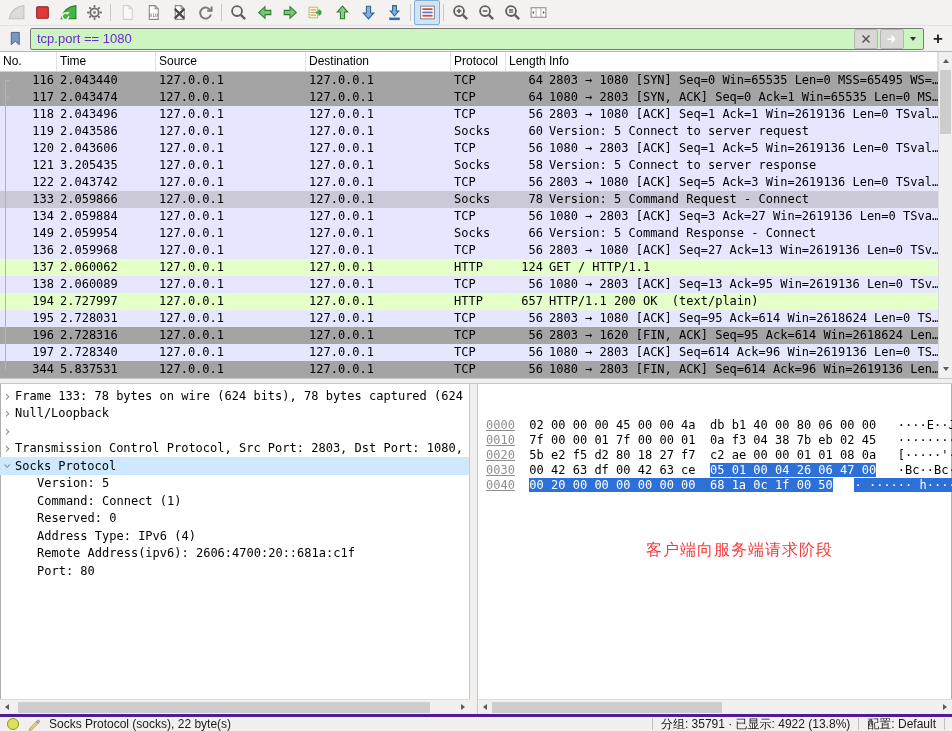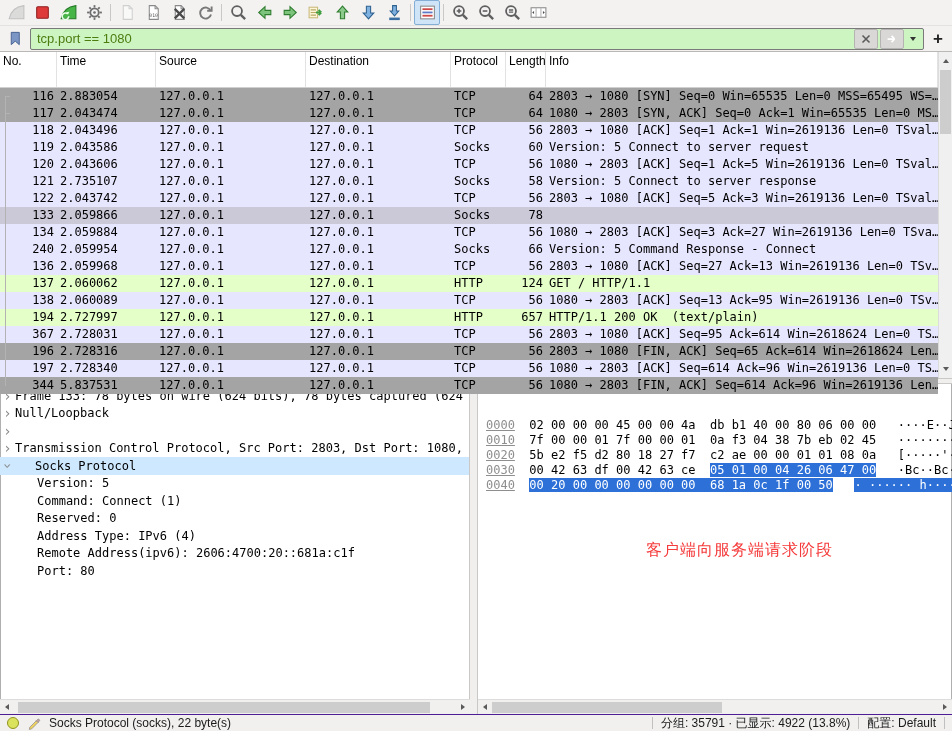--- a/index.html
+++ b/index.html
@@ -12,32 +12,32 @@
   .tbtn svg{width:19px;height:19px;}
   .tbtn.active{background:#cfe4f7;border-color:#84aed6;}
   .tbtn.disabled{opacity:.55;}
   .tsep{width:1px;height:17px;background:#c9c8c7;margin:0 3px;}
   
   .filterbar{height:26px;display:flex;align-items:center;background:#f3f2f1;border-bottom:1px solid #b9b8b7;
              padding:0 3px;box-sizing:border-box;gap:3px;}
   .fbookmark{width:24px;height:22px;display:flex;align-items:center;justify-content:center;background:transparent;border:none;padding:0;}
   .fbookmark svg{width:17px;height:17px;}
   .ffield{flex:1;height:22px;box-sizing:border-box;border:1px solid #7a7a7a;background:var(--filter-bg);
-          display:flex;align-items:center;padding-left:6px;font-size:13px;border-radius:2px;color:#4d7c0f;}
+          display:flex;align-items:center;padding-left:6px;font-size:13px;border-radius:2px;color:#6d28d9;}
   .ftext{flex:1;white-space:pre;overflow:hidden;}
   .fctl{width:22px;height:18px;display:flex;align-items:center;justify-content:center;background:#d9d8d7;
         border:1px solid #b5b4b3;border-radius:2px;margin-right:2px;}
   .fctl svg{width:14px;height:14px;}
   .fcaret{width:14px;height:18px;display:flex;align-items:center;justify-content:center;margin-right:3px;}
   .fcaret::before{content:"";border-top:4px solid #333;border-left:3.5px solid transparent;border-right:3.5px solid transparent;}
   .plusbtn{width:22px;height:22px;font-size:17px;color:#222;display:flex;align-items:center;justify-content:center;
            background:transparent;border:none;padding:0;font-weight:bold;}
   
   .plist{position:relative;height:326px;}
-  .phead{display:grid;grid-template-columns:57px 99px 150px 145px 55px 40px 1fr;height:36px;line-height:19px;
+  .phead{display:grid;grid-template-columns:57px 99px 150px 145px 55px 40px 1fr;height:20px;line-height:19px;
          font-size:12px;background:#fff;border-bottom:1px solid #d0d0d0;box-sizing:border-box;margin-right:14px;color:#000;}
   .hc{border-right:1px solid #e2e2e2;padding:0 3px;overflow:hidden;white-space:nowrap;}
   .prows{position:relative;height:306px;overflow:hidden;font-family:"DejaVu Sans Mono",monospace;font-size:12px;color:#000;}
   .prow{display:grid;grid-template-columns:57px 99px 150px 145px 55px 40px 1fr;height:17px;line-height:17px;width:938px;}
   .prow .c{overflow:hidden;white-space:pre;padding:0 3px;}
   .c-no,.c-length{text-align:right;}
   .lav{background:var(--tcp-row);}
   .grn{background:var(--http-row);}
   .gry{background:var(--gray-row);}
   .sel{background:var(--sel-row);}
@@ -50,21 +50,21 @@
   .sbbtn.up{top:1px;} .sbbtn.down{bottom:1px;}
   .sbbtn.up::before{content:"";border-bottom:4px solid #5a5a5a;border-left:3.5px solid transparent;border-right:3.5px solid transparent;}
   .sbbtn.down::before{content:"";border-top:4px solid #5a5a5a;border-left:3.5px solid transparent;border-right:3.5px solid transparent;}
   .sbthumb{position:absolute;left:1px;top:18px;width:11px;height:64px;background:#cdcdcd;}
   
   .splitter{height:6px;background:#f0efee;border-top:1px solid #c9c8c7;border-bottom:1px solid #c9c8c7;box-sizing:border-box;}
   .bottom{display:flex;height:315px;}
   .details{width:470px;overflow:hidden;font-family:"DejaVu Sans Mono",monospace;font-size:12px;color:#000;
            padding-top:3px;box-sizing:border-box;border-right:1px solid #c9c8c7;}
   .dline{display:flex;align-items:center;height:17.5px;white-space:pre;}
-  .dline.dsel{background:var(--detail-sel);gap:20px;}
+  .dline.dsel{background:var(--detail-sel);}
   .chev{width:15px;flex:0 0 15px;text-align:center;color:#8a8a8a;font-size:14px;line-height:14px;font-family:"DejaVu Sans",sans-serif;}
   .chev.d{transform:rotate(90deg);}
   .dtext.ind{padding-left:22px;}
   .vdiv{width:8px;background:#f0efee;border-right:1px solid #c9c8c7;box-sizing:border-box;}
   .hexpane{position:relative;flex:1;overflow:hidden;font-family:"DejaVu Sans Mono",monospace;font-size:12px;
            line-height:15px;padding:4px 0 0 8px;box-sizing:border-box;white-space:pre;color:#000;}
   .hrow{height:15px;white-space:pre;}
   .hoff{color:#8e8e8e;text-decoration:underline;}
   .hl{background:var(--hex-sel);color:#fff;}
   .annot{position:absolute;left:168px;top:158px;font-family:"DejaVu Sans",sans-serif;font-size:16px;
@@ -75,21 +75,21 @@
   .hsb.left{width:470px;} .hsb.right{flex:1;}
   .hdiv{width:8px;background:#f0efee;border-right:1px solid #c9c8c7;box-sizing:border-box;}
   .harrow{position:absolute;top:0;width:14px;height:14px;display:flex;align-items:center;justify-content:center;}
   .harrow.l{left:0;} .harrow.r{right:0;}
   .harrow.l::before{content:"";border-right:4px solid #5a5a5a;border-top:3.5px solid transparent;border-bottom:3.5px solid transparent;}
   .harrow.r::before{content:"";border-left:4px solid #5a5a5a;border-top:3.5px solid transparent;border-bottom:3.5px solid transparent;}
   .hthumb{position:absolute;top:2px;height:11px;background:#cdcdcd;}
   .hsb.left .hthumb{left:18px;width:412px;}
   .hsb.right .hthumb{left:14px;width:230px;}
   
-  .statusbar{height:17px;display:flex;align-items:center;background:#f1f0ef;border-top:1px solid #4c1d95;
+  .statusbar{height:17px;display:flex;align-items:center;background:#f1f0ef;border-top:3px solid #4c1d95;
              box-sizing:border-box;font-size:12px;color:#1a1a1a;padding:0 7px;gap:8px;overflow:hidden;}
   .expert{width:12px;height:12px;border-radius:50%;background:#dbe35c;border:1px solid #93931f;box-sizing:border-box;flex:0 0 12px;}
   .pencil{display:flex;} .pencil svg{width:14px;height:14px;}
   .spacer{flex:1;}
   .ssep{width:1px;height:12px;background:#c0c0c0;flex:0 0 1px;}
   .stext{white-space:nowrap;}
 </style>
 </head>
 <body>
 
@@ -269,21 +269,21 @@
         <div class="hc">Protocol</div>
         <div class="hc">Length</div>
         <div class="hc">Info</div>
       </div>
     <div class="prows" id="prows">
       <div class="convline"></div>
       <div class="convtick t1"></div>
       <div class="convtick t2"></div>
     <div class="prow gry">
           <span class="c c-no">116</span>
-          <span class="c c-time">2.883054</span>
+          <span class="c c-time">2.043440</span>
           <span class="c c-source">127.0.0.1</span>
           <span class="c c-destination">127.0.0.1</span>
           <span class="c c-protocol">TCP</span>
           <span class="c c-length">64</span>
           <span class="c c-info">2803 → 1080 [SYN] Seq=0 Win=65535 Len=0 MSS=65495 WS=…</span>
         </div>
         <div class="prow gry">
           <span class="c c-no">117</span>
           <span class="c c-time">2.043474</span>
           <span class="c c-source">127.0.0.1</span>
@@ -314,21 +314,21 @@
           <span class="c c-no">120</span>
           <span class="c c-time">2.043606</span>
           <span class="c c-source">127.0.0.1</span>
           <span class="c c-destination">127.0.0.1</span>
           <span class="c c-protocol">TCP</span>
           <span class="c c-length">56</span>
           <span class="c c-info">1080 → 2803 [ACK] Seq=1 Ack=5 Win=2619136 Len=0 TSval…</span>
         </div>
         <div class="prow lav">
           <span class="c c-no">121</span>
-          <span class="c c-time">2.735107</span>
+          <span class="c c-time">3.205435</span>
           <span class="c c-source">127.0.0.1</span>
           <span class="c c-destination">127.0.0.1</span>
           <span class="c c-protocol">Socks</span>
           <span class="c c-length">58</span>
           <span class="c c-info">Version: 5 Connect to server response</span>
         </div>
         <div class="prow lav">
           <span class="c c-no">122</span>
           <span class="c c-time">2.043742</span>
           <span class="c c-source">127.0.0.1</span>
@@ -337,32 +337,33 @@
           <span class="c c-length">56</span>
           <span class="c c-info">2803 → 1080 [ACK] Seq=5 Ack=3 Win=2619136 Len=0 TSval…</span>
         </div>
         <div class="prow sel">
           <span class="c c-no">133</span>
           <span class="c c-time">2.059866</span>
           <span class="c c-source">127.0.0.1</span>
           <span class="c c-destination">127.0.0.1</span>
           <span class="c c-protocol">Socks</span>
           <span class="c c-length">78</span>
+          <span class="c c-info">Version: 5 Command Request - Connect</span>
         </div>
         <div class="prow lav">
           <span class="c c-no">134</span>
           <span class="c c-time">2.059884</span>
           <span class="c c-source">127.0.0.1</span>
           <span class="c c-destination">127.0.0.1</span>
           <span class="c c-protocol">TCP</span>
           <span class="c c-length">56</span>
           <span class="c c-info">1080 → 2803 [ACK] Seq=3 Ack=27 Win=2619136 Len=0 TSva…</span>
         </div>
         <div class="prow lav">
-          <span class="c c-no">240</span>
+          <span class="c c-no">149</span>
           <span class="c c-time">2.059954</span>
           <span class="c c-source">127.0.0.1</span>
           <span class="c c-destination">127.0.0.1</span>
           <span class="c c-protocol">Socks</span>
           <span class="c c-length">66</span>
           <span class="c c-info">Version: 5 Command Response - Connect</span>
         </div>
         <div class="prow lav">
           <span class="c c-no">136</span>
           <span class="c c-time">2.059968</span>
@@ -393,36 +394,36 @@
         <div class="prow grn">
           <span class="c c-no">194</span>
           <span class="c c-time">2.727997</span>
           <span class="c c-source">127.0.0.1</span>
           <span class="c c-destination">127.0.0.1</span>
           <span class="c c-protocol">HTTP</span>
           <span class="c c-length">657</span>
           <span class="c c-info">HTTP/1.1 200 OK  (text/plain)</span>
         </div>
         <div class="prow lav">
-          <span class="c c-no">367</span>
+          <span class="c c-no">195</span>
           <span class="c c-time">2.728031</span>
           <span class="c c-source">127.0.0.1</span>
           <span class="c c-destination">127.0.0.1</span>
           <span class="c c-protocol">TCP</span>
           <span class="c c-length">56</span>
           <span class="c c-info">2803 → 1080 [ACK] Seq=95 Ack=614 Win=2618624 Len=0 TS…</span>
         </div>
         <div class="prow gry">
           <span class="c c-no">196</span>
           <span class="c c-time">2.728316</span>
           <span class="c c-source">127.0.0.1</span>
           <span class="c c-destination">127.0.0.1</span>
           <span class="c c-protocol">TCP</span>
           <span class="c c-length">56</span>
-          <span class="c c-info">2803 → 1080 [FIN, ACK] Seq=65 Ack=614 Win=2618624 Len…</span>
+          <span class="c c-info">2803 → 1620 [FIN, ACK] Seq=95 Ack=614 Win=2618624 Len…</span>
         </div>
         <div class="prow lav">
           <span class="c c-no">197</span>
           <span class="c c-time">2.728340</span>
           <span class="c c-source">127.0.0.1</span>
           <span class="c c-destination">127.0.0.1</span>
           <span class="c c-protocol">TCP</span>
           <span class="c c-length">56</span>
           <span class="c c-info">1080 → 2803 [ACK] Seq=614 Ack=96 Win=2619136 Len=0 TS…</span>
         </div>

